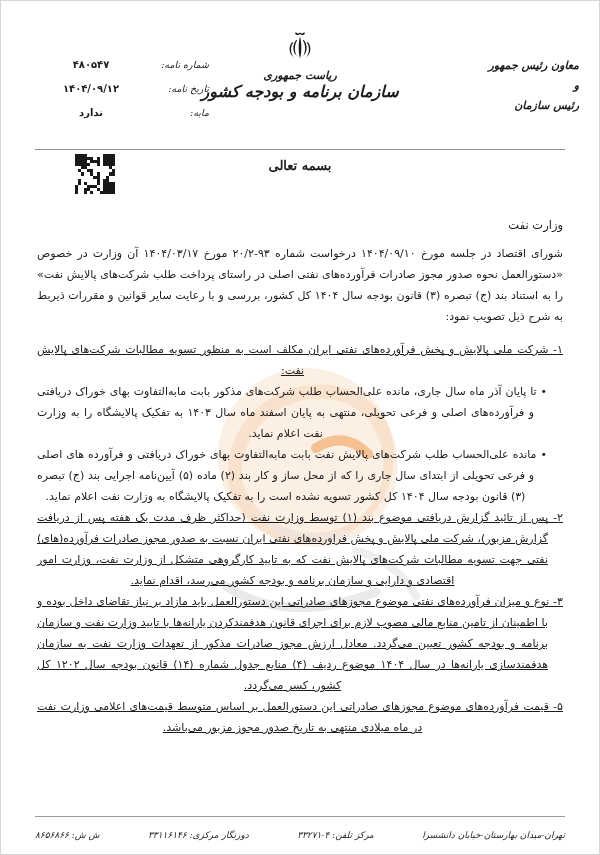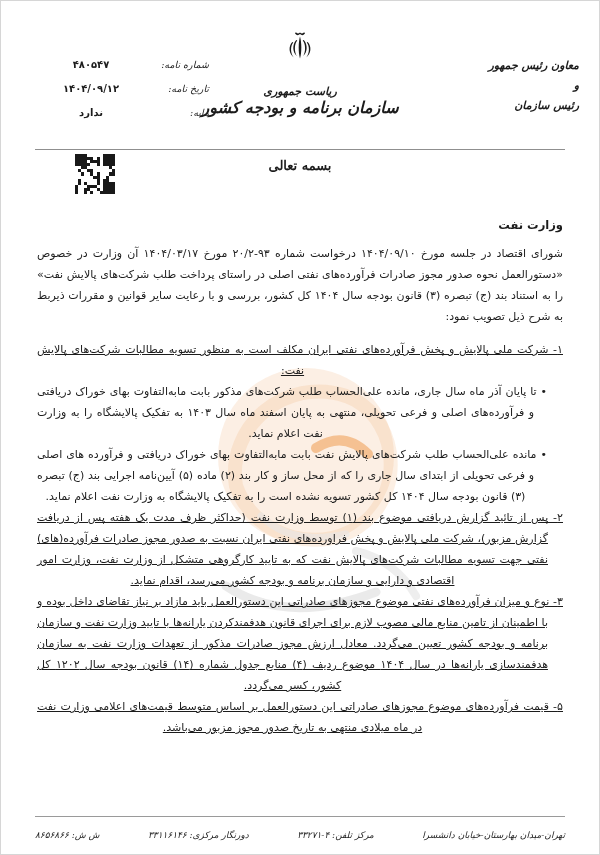--- a/index.html
+++ b/index.html
@@ -8,40 +8,40 @@
     position:relative; width:600px; height:855px; background:#ffffff;
     border:1px solid #d6d6d6; color:#1c1c1c; overflow:hidden;
   }
   
   .meta-block { position:absolute; top:58px; left:28px; width:180px; font-size:9.5px; }
   .meta-row { display:flex; flex-direction:row; align-items:baseline; margin-bottom:13px; }
   .meta-label { width:68px; text-align:right; font-family:"DejaVu Serif", serif; font-style:italic; color:#222; }
   .meta-value { width:100px; text-align:center; font-size:10px; letter-spacing:0.5px;font-weight:bold; }
   .center-block { position:absolute; top:28px; left:0; right:0; text-align:center; }
   .emblem { display:inline-block; }
-  .org-top { margin-top:18px; font-family:"DejaVu Serif", serif; font-style:italic; font-weight:bold; font-size:11px; }
+  .org-top { margin-top:2px; font-family:"DejaVu Serif", serif; font-style:italic; font-weight:bold; font-size:11px; }
   .org-name { font-family:"DejaVu Serif", serif; font-style:italic; font-weight:bold; font-size:16px; }
   .right-block { position:absolute; top:58px; right:20px; width:140px; text-align:right;
                  font-family:"DejaVu Serif", serif; font-style:italic; font-weight:bold; font-size:11px; }
   .right-block .rl { margin-bottom:7px; }
   .rule-top { position:absolute; top:148px; left:34px; right:34px; border-top:1px solid #8f8f8f; }
   .besmele { position:absolute; top:157px; left:0; right:0; text-align:center;
              font-family:"DejaVu Serif", serif; font-weight:bold; font-size:13px; }
   
   .qr { position:absolute; top:153px; left:74px; width:40px; height:40px;
         display:grid; grid-template-columns:repeat(13,1fr); grid-template-rows:repeat(13,1fr);
         background:#fff; }
   .qr i { display:block; }
   .qr i.f { background:#191919; }
   
   .watermark { position:absolute; top:335px; left:165px; width:290px; height:300px; pointer-events:none; }
   
   .letter { position:absolute; top:214px; right:36px; left:36px; font-size:11px; line-height:21px;
             text-align:justify; }
-  .recipient { font-weight:bold; font-size:11.5px; margin-bottom:7px; }
+  .recipient { font-weight:normal; font-size:11.5px; margin-bottom:7px; }
   .p-intro { text-align-last:right; margin-bottom:12px; }
   .item { padding-right:15px; text-indent:-15px; text-align-last:center;text-decoration:underline; }
   .bullets { margin-right:16px; }
   .bullet { padding-right:13px; text-indent:-13px; text-align-last:center; list-style:none; }
   .bullet::before { content:"•  "; }
   
   .rule-bottom { position:absolute; bottom:37px; left:34px; right:34px; border-top:1px solid #9a9a9a; }
   .footer { position:absolute; bottom:14px; left:34px; right:34px; display:flex;
             justify-content:space-between; align-items:baseline;
             font-family:"DejaVu Serif", serif; font-style:italic; font-size:9px; color:#1f1f1f; }

